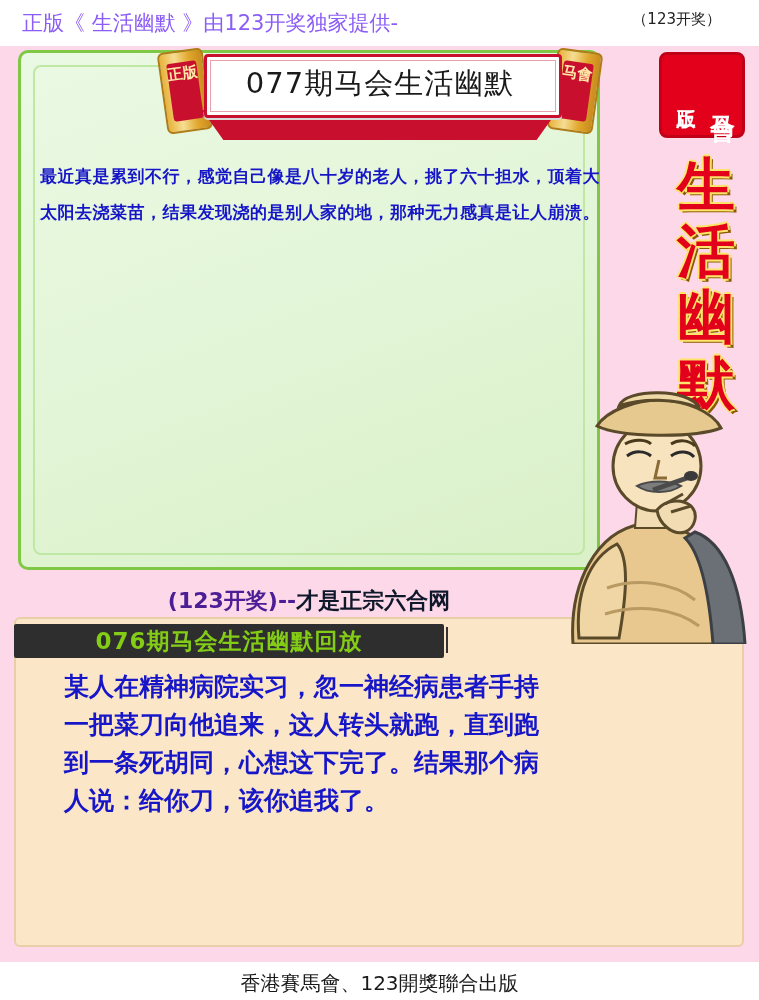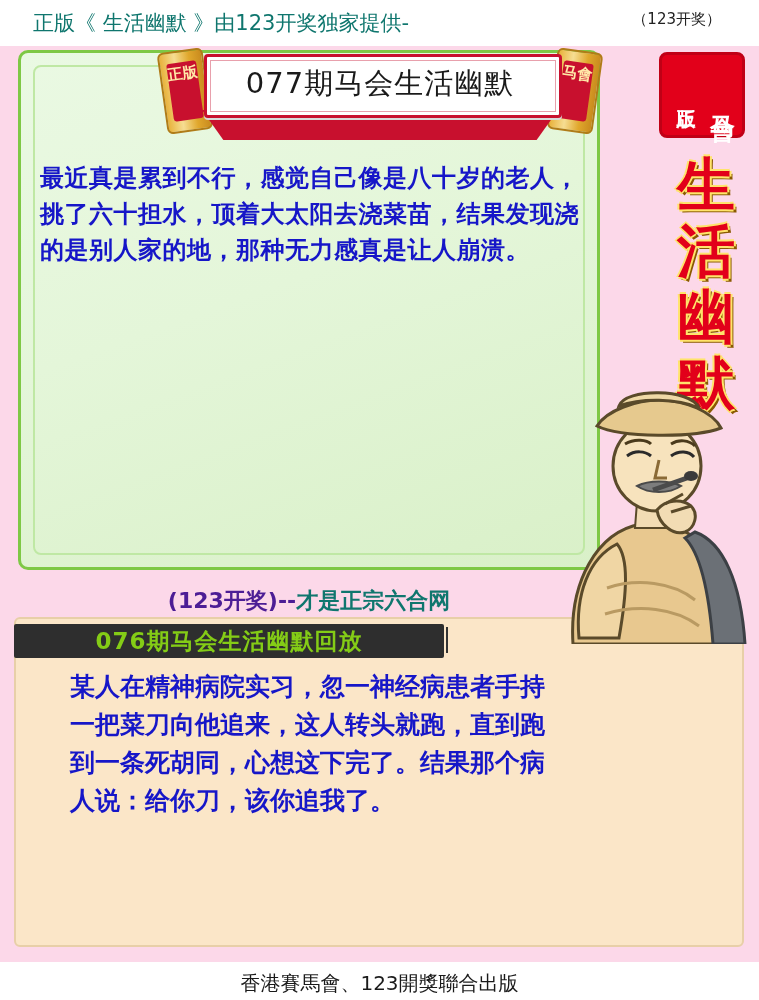--- a/index.html
+++ b/index.html
@@ -26,22 +26,22 @@
     position: absolute;
     left: 0; top: 0;
     width: 759px;
     height: 46px;
     background: #ffffff;
     display: flex;
     align-items: center;
   }
   .top-left {
     font-size: 21px;
-    color: #0f766e;
-    padding-left: 33px;
+    color: #8b5cf6;
+    padding-left: 22px;
     letter-spacing: 0px;
     white-space: nowrap;
     font-family: "DejaVu Sans", sans-serif;
   }
   .top-right {
     position: absolute;
     right: 38px;
     top: 10px;
     font-size: 15px;
     color: #222;
@@ -150,40 +150,40 @@
     font-size: 15px;
     line-height: 18px;
     font-weight: bold;
   }
   
   .joke-main {
     position: absolute;
     left: 40px;
     top: 160px;
     width: 560px;
-    font-size: 24px;
+    font-size: 17px;
     line-height: 36px;
     color: #1616c8;
     font-weight: bold;
     letter-spacing: 0.5px;
-    font-family: Liberation Sans, sans-serif;
+    font-family: Liberation Mono, monospace;
   }
   
   .credit {
     position: absolute;
     left: 18px;
     top: 586px;
     width: 582px;
     text-align: center;
     font-size: 22px;
     font-weight: bold;
     white-space: nowrap;
   }
   .credit .blue { color: #4c1d95; }
-  .credit .red { color: #0f766e; margin-top: 40px; }
+  .credit .red { color: #0f172a; margin-top: 40px; }
   
   .beige-panel {
     position: absolute;
     left: 14px;
     top: 617px;
     width: 730px;
     height: 330px;
     background: #fbe6c8;
     border: 2px solid #e8cfa8;
     border-radius: 6px;
@@ -213,21 +213,21 @@
   .replay-cursor {
     position: absolute;
     left: 432px;
     top: 3px;
     width: 2px;
     height: 26px;
     background: #333;
   }
   .joke-replay {
     position: absolute;
-    left: 70px;
+    left: 64px;
     top: 668px;
     width: 490px;
     font-size: 25px;
     line-height: 38px;
     color: #1616c8;
     font-weight: bold;
     font-family: "DejaVu Sans", sans-serif;
   }
   
   .footer {

